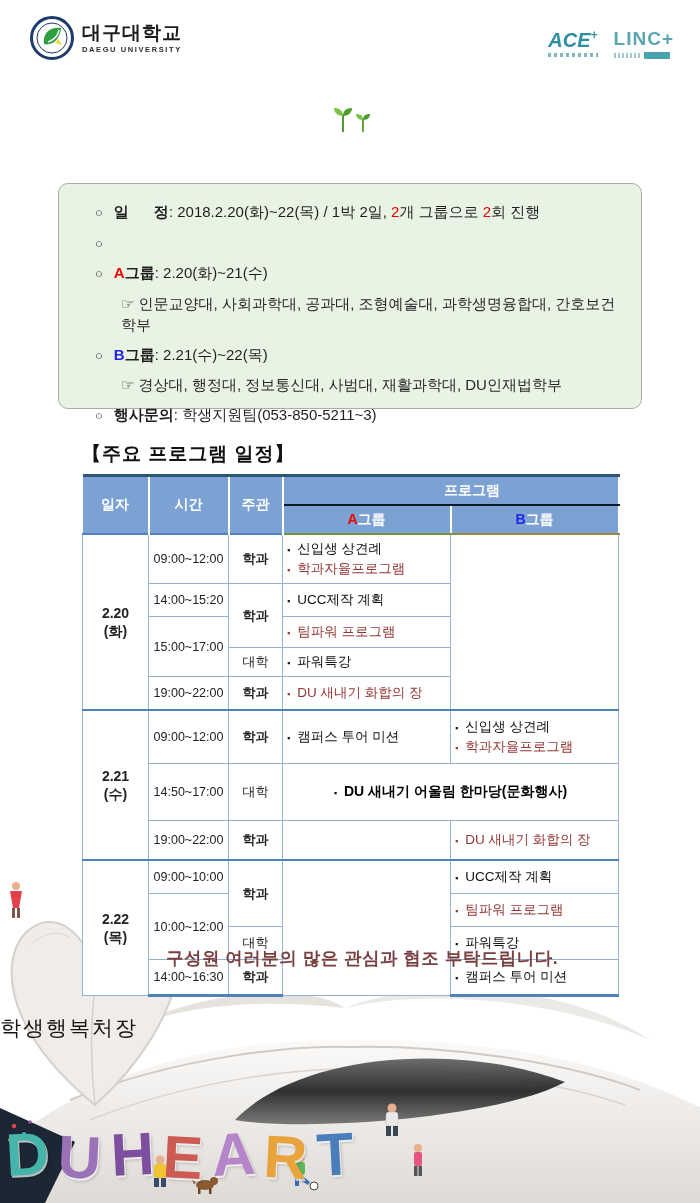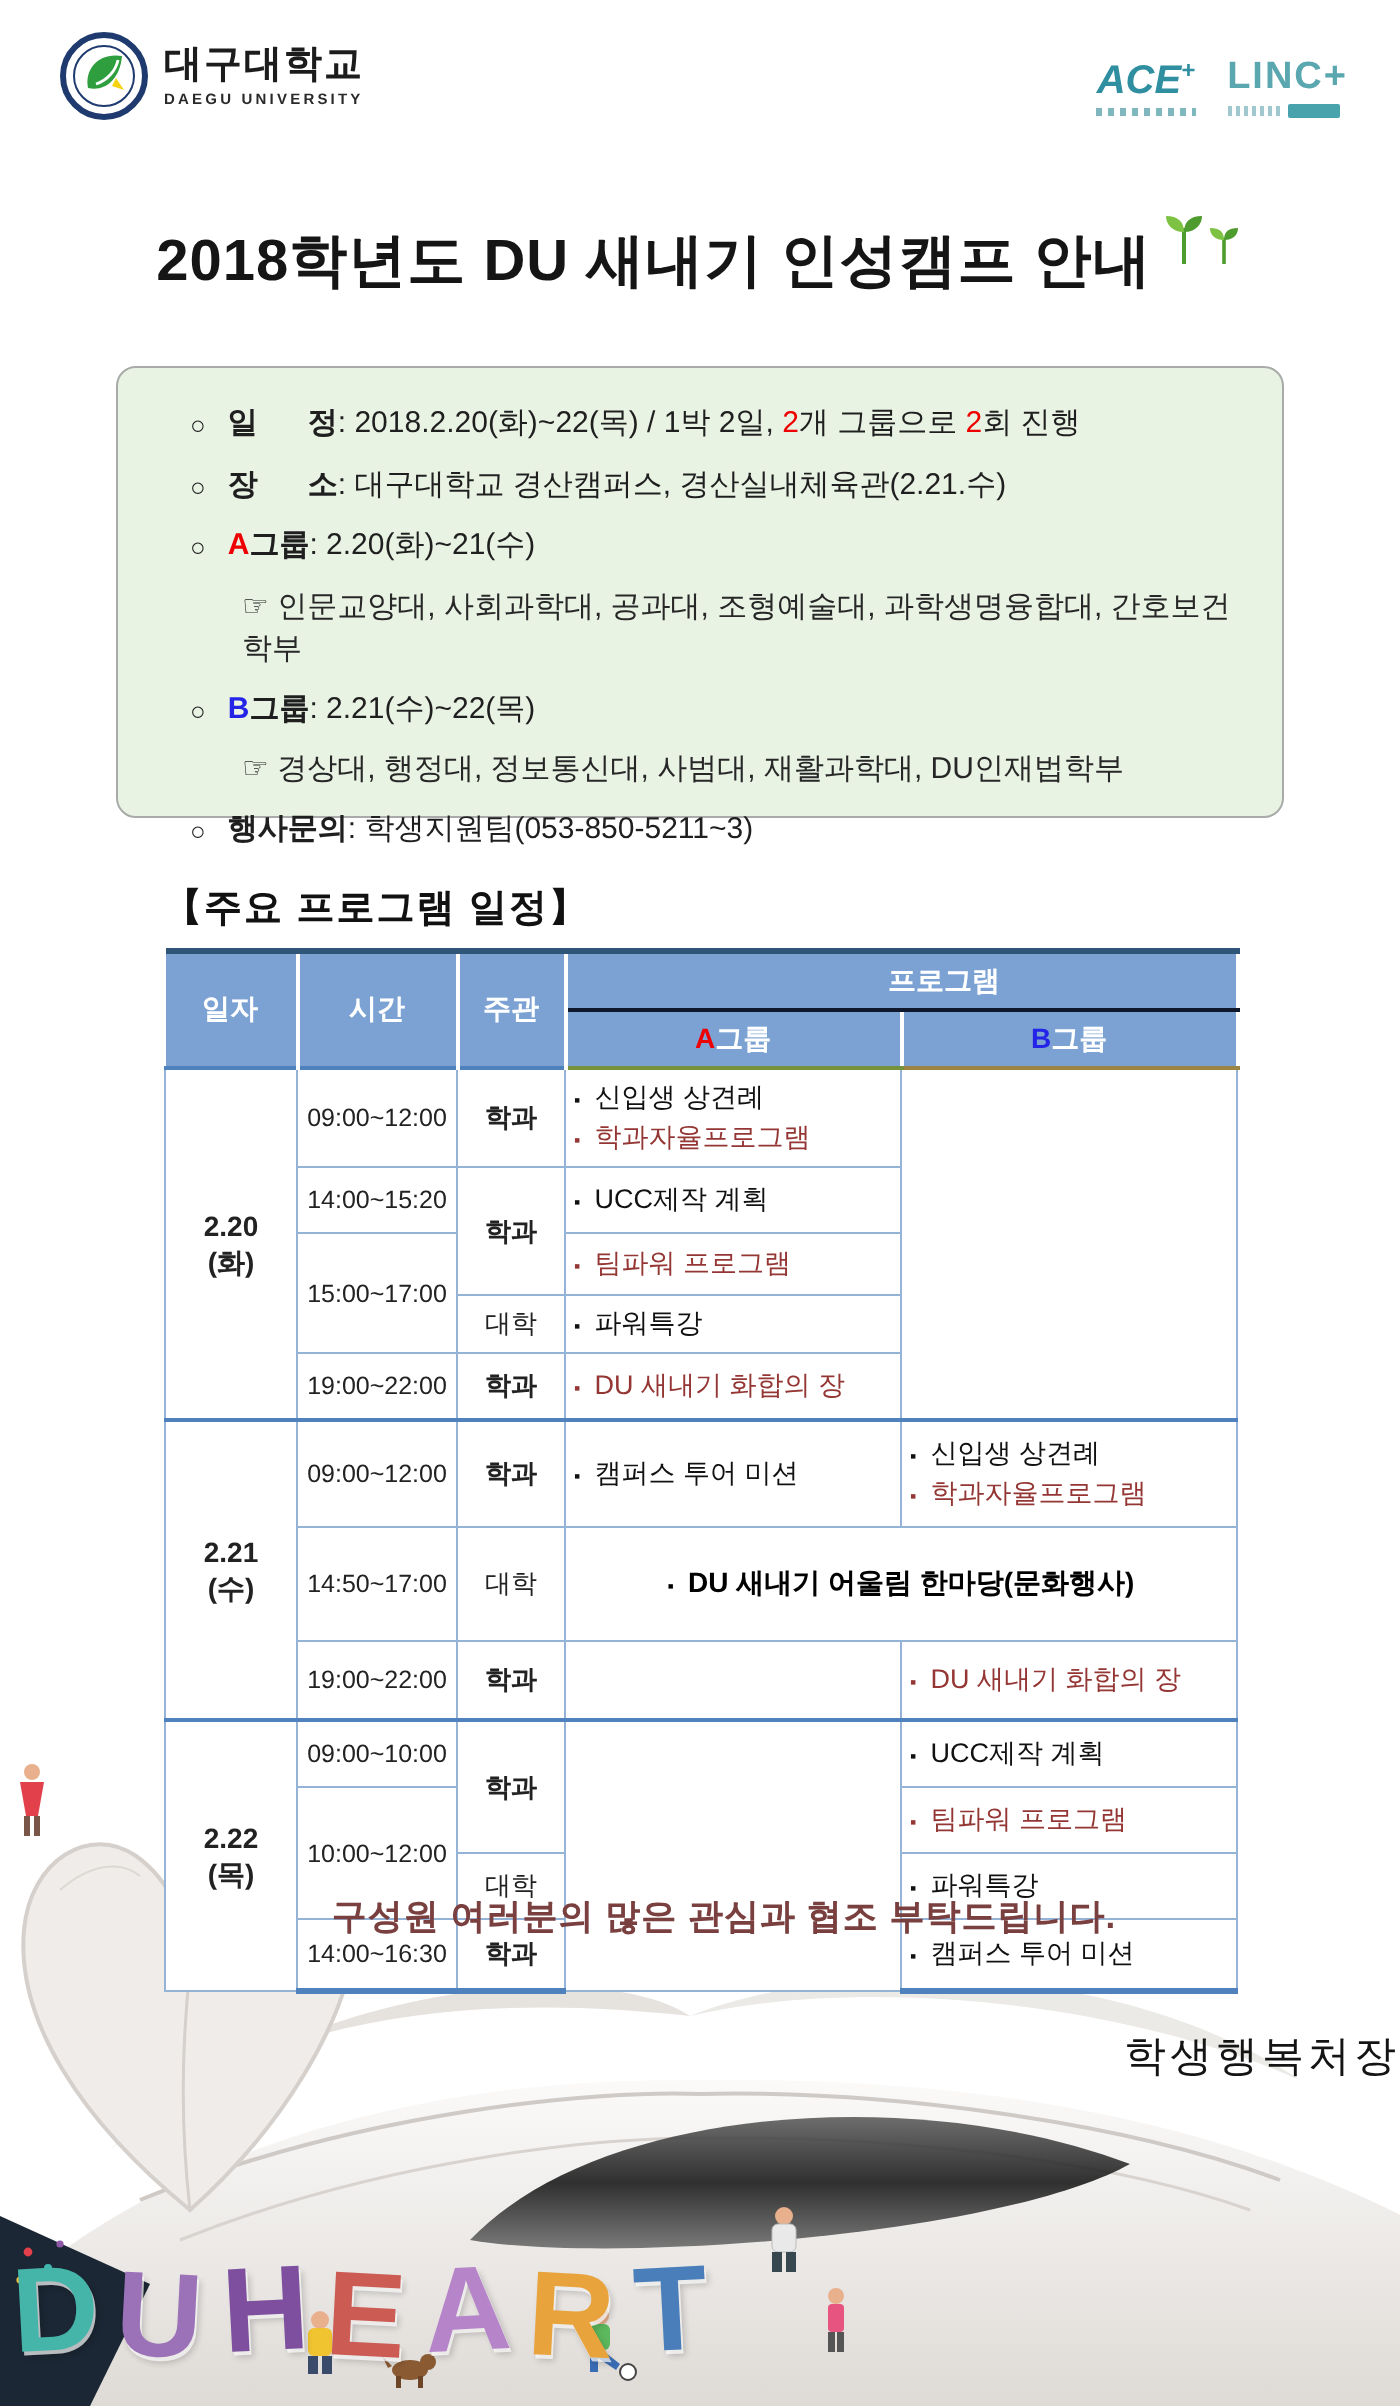--- a/index.html
+++ b/index.html
@@ -70,21 +70,21 @@
   td.ab .pi{margin:0;}
 
   
   tr.h44 td{height:44px;} tr.h28 td{height:28px;} tr.h26 td{height:26px;}
   tr.h24 td{height:24px;} tr.h30 td{height:30px;} tr.h48 td{height:48px;}
   tr.h52 td{height:52px;} tr.h34 td{height:34px;}
 
   
   .closing{position:absolute;top:946px;left:12px;width:100%;text-align:center;z-index:2;
            font-size:17.5px;font-weight:bold;color:#7a4040;letter-spacing:0.5px;}
-  .signature{position:absolute;top:1014px;left:0;width:100%;text-align:right;z-index:2;
+  .signature{position:absolute;top:1014px;left:0;width:100%;text-align:left;z-index:2;
              font-size:21px;color:#141414;letter-spacing:2px;}
 
   
   .art{position:absolute;top:870px;left:0;width:700px;height:333px;z-index:1;}
   .letters{position:absolute;top:1125px;left:6px;width:440px;display:flex;gap:9px;z-index:1;
            font-size:60px;font-weight:bold;line-height:1;}
   .letters span{display:inline-block;text-shadow:1px 2px 0 rgba(255,255,255,.7),2px 3px 3px rgba(0,0,0,.18);}
   .letters span:nth-child(odd){transform:rotate(-3deg);}
   .letters span:nth-child(even){transform:rotate(3deg) translateY(3px);}
 </style>
@@ -116,38 +116,37 @@
         <div class="big">LINC+</div>
         <div class="chipline">
             <div class="mini"></div>
             <div class="chip"></div>
           </div>
       </div>
     </div>
   </div>
 
   <div class="title">
-    <span>2018학년도 DU 새내기 인성캠프 안내</span><span class="sprouts"><svg width="40" height="30" viewBox="0 0 40 30">
+    <span class="sprouts"><svg width="40" height="30" viewBox="0 0 40 30">
       <path d="M10,28 C10,18 10,14 10,10" stroke="#4e9b2e" stroke-width="2" fill="none"></path>
       <path d="M10,12 C4,12 1,8 1,4 C7,4 10,7 10,12 Z" fill="#7dc242"></path>
       <path d="M10,12 C16,12 19,8 19,4 C13,4 10,7 10,12 Z" fill="#4e9b2e"></path>
       <path d="M30,28 C30,21 30,18 30,15" stroke="#4e9b2e" stroke-width="1.8" fill="none"></path>
       <path d="M30,16 C25,16 23,13 23,10 C28,10 30,12 30,16 Z" fill="#7dc242"></path>
       <path d="M30,16 C35,16 37,13 37,10 C32,10 30,12 30,16 Z" fill="#4e9b2e"></path>
     </svg></span>
   </div>
 
   <div class="infobox">
     <div class="iline">
         <span class="obu">○</span>
         <span><span class="sg b">일&nbsp;&nbsp;&nbsp;&nbsp;&nbsp;&nbsp;정</span><span class="sg">: 2018.2.20(화)~22(목) / 1박 2일, </span><span class="sg red">2</span><span class="sg">개 그룹으로 </span><span class="sg red">2</span><span class="sg">회 진행</span></span>
       </div>
     <div class="iline">
         <span class="obu">○</span>
-        <span><span class="sg b">장&nbsp;&nbsp;&nbsp;&nbsp;&nbsp;&nbsp;소</span><span class="sg">: 대구대학교 경산캠퍼스, 경산실내체육관(2.21.수)</span></span>
       </div>
     <div class="iline">
         <span class="obu">○</span>
         <span><span class="sg red b">A</span><span class="sg b">그룹</span><span class="sg">: 2.20(화)~21(수)</span></span>
       </div>
     <div class="iline sub">
         <span><span class="sg">☞ 인문교양대, 사회과학대, 공과대, 조형예술대, 과학생명융합대, 간호보건학부</span></span>
       </div>
     <div class="iline">
         <span class="obu">○</span>

